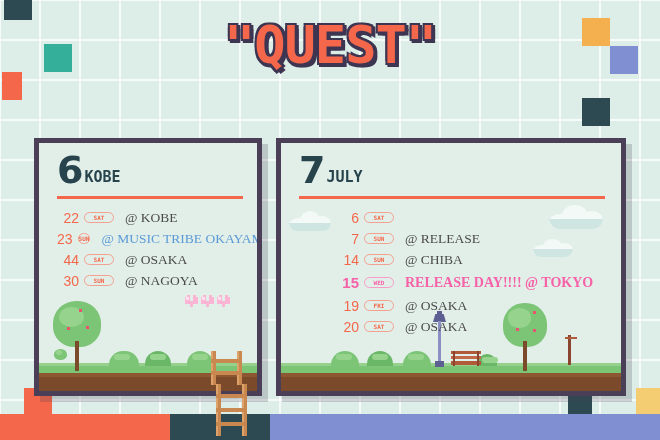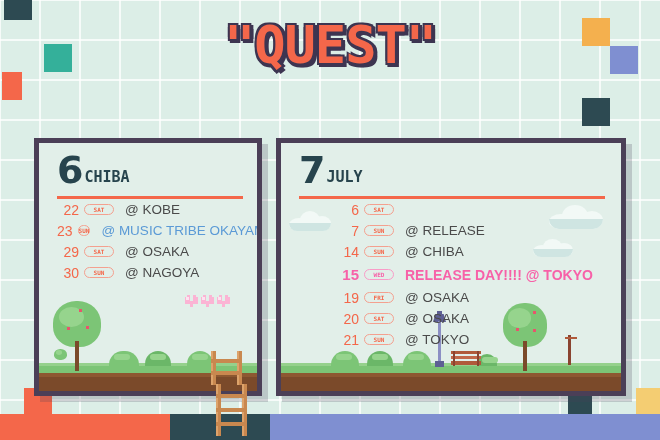--- a/index.html
+++ b/index.html
@@ -65,40 +65,41 @@
   }
   .mon-name{
     font-family:"DejaVu Sans Mono",monospace;font-weight:bold;
     font-size:15px;color:#27444d;letter-spacing:0px;margin-left:3px;
     transform:translateY(-1px);
   }
   .rule{height:3px;background:#f4674a;margin:9px 14px 0 18px;}
   #card-july .rule{margin-right:16px;}
 
   
-  .sched{position:relative;z-index:4;padding-top:0;}
+  .sched{position:relative;z-index:4;padding-top:8px;}
   .row{display:flex;align-items:center;height:21px;}
   #card-june .row{padding-left:18px;}
   #card-july .row{padding-left:56px;}
   .day{
     width:22px;text-align:right;
     font-size:14px;color:#f4674a;
     font-family:"Liberation Sans",sans-serif;
   }
   .dow{
     margin-left:5px;width:30px;height:11px;
     border:1px solid #f4a08f;border-radius:7px;
     font-family:"DejaVu Sans Mono",monospace;
     font-size:6px;font-weight:bold;color:#f4674a;
     display:flex;align-items:center;justify-content:center;
     letter-spacing:0px;box-sizing:border-box;
   }
   .venue{
     margin-left:11px;font-size:13.5px;color:#4a4a4a;
     white-space:nowrap;
+    font-family:Liberation Serif, serif;
   }
   .venue.blue{color:#5b9ad6;}
   .venue.pink{color:#f761a8;font-weight:bold;font-size:14px;}
   .row.hl .day{color:#f761a8;font-weight:bold;font-size:15px;}
   .row.hl .dow{border-color:#f99cc8;color:#f761a8;}
   .row.sp{height:25px;}
 
   
   .ground{position:absolute;left:0;right:0;bottom:0;z-index:1;}
   .grass{position:absolute;left:0;right:0;height:10px;background:#7cc576;}
@@ -180,36 +181,36 @@
     <div class="bar" style="left: 270px; width: 390px; background: rgb(127, 143, 209);"></div>
   </div>
 
 <div id="titleblock">
   <div id="t-line2" class="pixfont">"QUEST"</div>
 </div>
 
 <div class="card" id="card-june">
   <div class="card-head">
     <span class="mon-num">6</span>
-    <span class="mon-name">CHIBA</span>
+    <span class="mon-name">KOBE</span>
   </div>
   <div class="rule"></div>
   <div class="sched" id="sched-june">
       <div class="row">
         <span class="day">22</span>
         <span class="dow">SAT</span>
         <span class="venue">@ KOBE</span>
       </div>
       <div class="row">
         <span class="day">23</span>
         <span class="dow">SUN</span>
         <span class="venue blue">@ MUSIC TRIBE OKAYAMA</span>
       </div>
       <div class="row">
-        <span class="day">29</span>
+        <span class="day">44</span>
         <span class="dow">SAT</span>
         <span class="venue">@ OSAKA</span>
       </div>
       <div class="row">
         <span class="day">30</span>
         <span class="dow">SUN</span>
         <span class="venue">@ NAGOYA</span>
       </div>
     </div>
 
@@ -295,25 +296,20 @@
       <div class="row">
         <span class="day">19</span>
         <span class="dow">FRI</span>
         <span class="venue">@ OSAKA</span>
       </div>
       <div class="row">
         <span class="day">20</span>
         <span class="dow">SAT</span>
         <span class="venue">@ OSAKA</span>
       </div>
-      <div class="row">
-        <span class="day">21</span>
-        <span class="dow">SUN</span>
-        <span class="venue">@ TOKYO</span>
-      </div>
     </div>
 
   <div class="cloud" style="left:8px;top:68px;width:42px;height:20px;">
     <div class="c1" style="left:0;top:7px;width:20px;height:13px;"></div>
     <div class="c2" style="left:11px;top:0;width:20px;height:18px;"></div>
     <div class="c3" style="left:24px;top:5px;width:18px;height:15px;"></div>
     <div class="base"></div>
   </div>
   <div class="cloud" style="left:268px;top:62px;width:54px;height:24px;">
     <div class="c1" style="left:0;top:9px;width:24px;height:15px;"></div>

